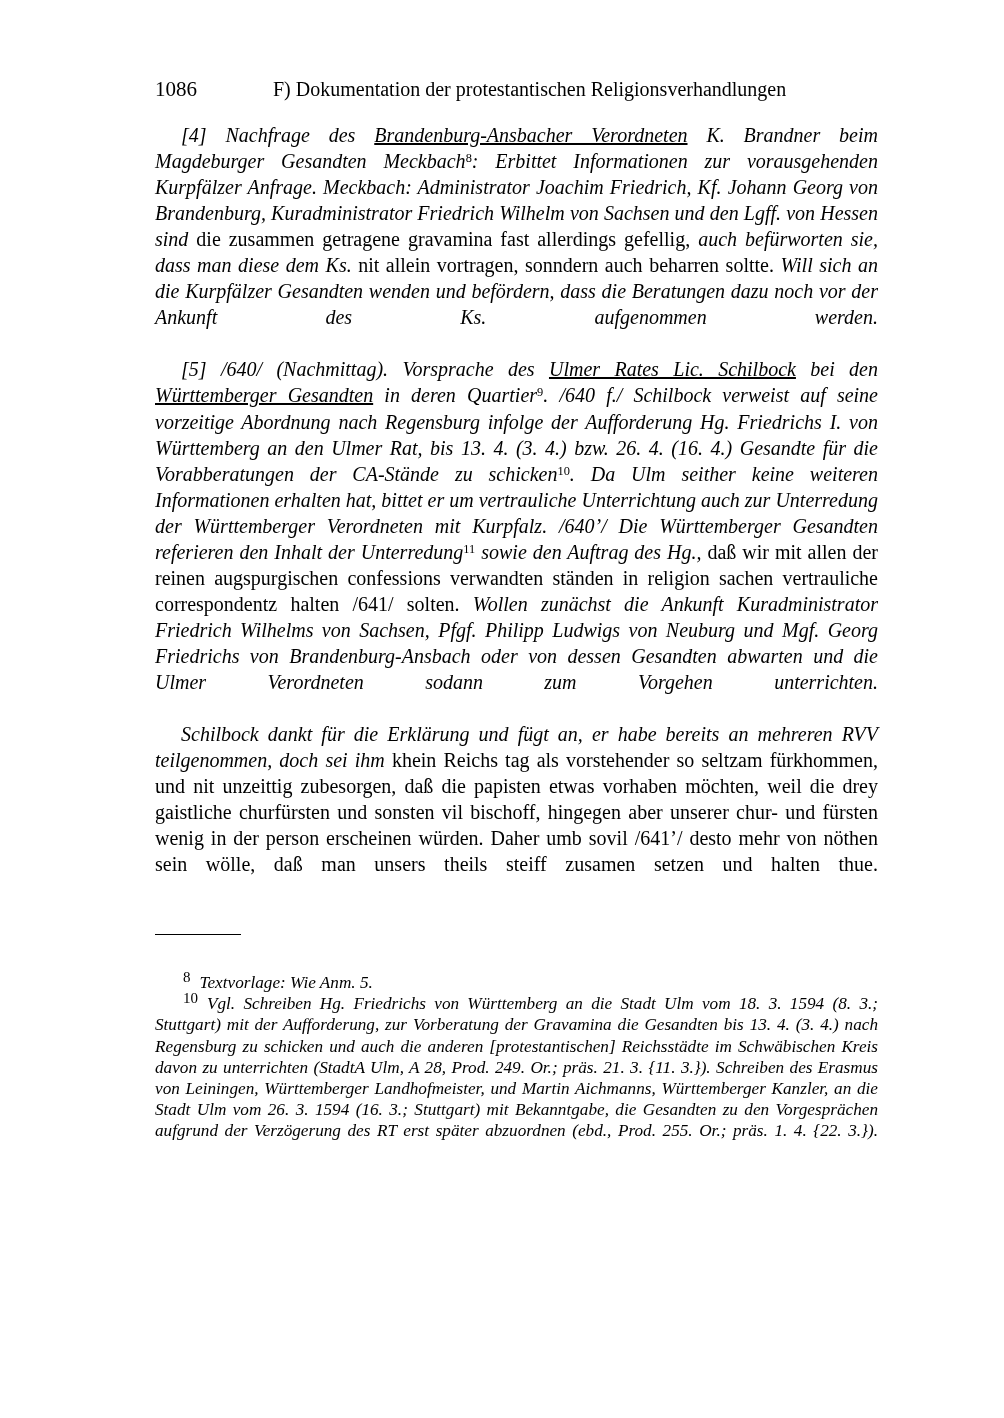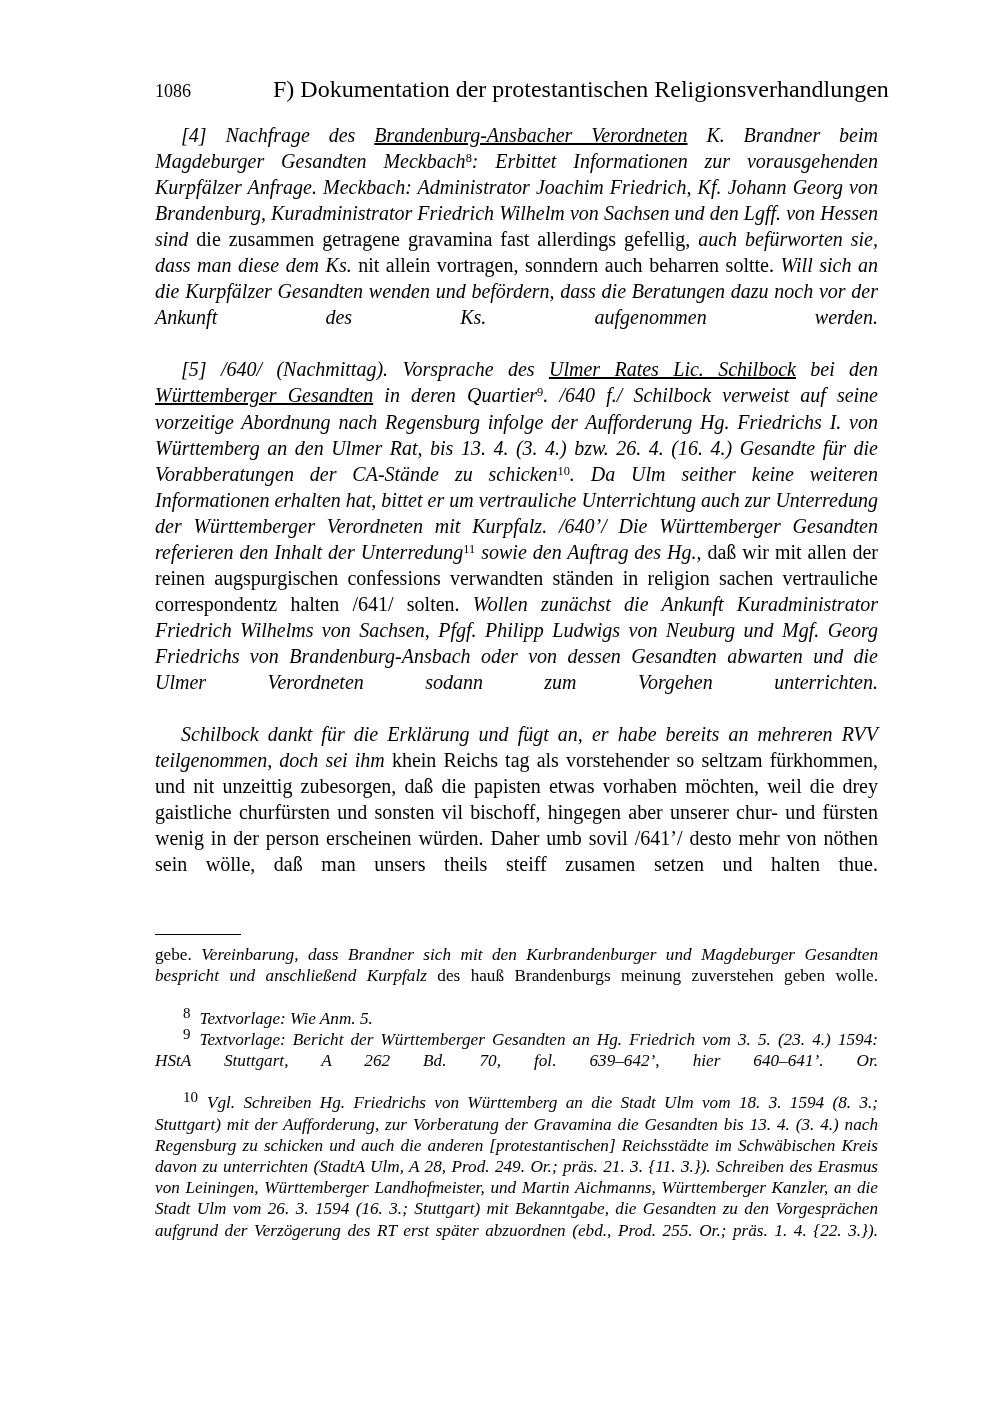--- a/index.html
+++ b/index.html
@@ -28,24 +28,24 @@
     left: 155px;
     top: 76px;
     width: 723px;
     font-size: 19.5px;
     line-height: 26px;
     white-space: nowrap;
   }
   .folio {
     display: inline-block;
     width: 118px;
-    font-size: 18px;
+    font-size: 21px;
   }
   .head-title {
-    font-size: 24px;
+    font-size: 20px;
   }
 
   
   .body-block {
     position: absolute;
     left: 155px;
     top: 122px;
     width: 723px;
     font-size: 20px;
     line-height: 26.05px;
@@ -100,21 +100,21 @@
     display: inline-block;
     width: 100%;
   }
   .fn.lastfree:after { content: none; display: none; }
   .fn-num {
     font-style: normal;
     font-size: 15px;
     vertical-align: 0.42em;
     line-height: 0;
   }
-  .fn-indent { padding-left: 28px; }
+  .fn-indent { padding-left: 28px; margin-top: 28px; }
   .fn-gap { display: inline-block; width: 9px; }
 </style>
 </head>
 <body>
 
 <div class="page">
 
   <div class="running-head">
     <span class="folio">1086</span><span class="head-title">F) Dokumentation der protestantischen Religionsverhandlungen</span>
   </div>
@@ -126,24 +126,22 @@
     <p class="para"><span class="it">[5] /640/ (Nachmittag). Vorsprache des </span><span class="it ul">Ulmer Rates Lic. Schilbock</span><span class="it"> bei den </span><span class="it ul">Württemberger Gesandten</span><span class="it"> in deren Quartier</span><sup>9</sup><span class="it">. /640 f./ Schilbock verweist auf seine vorzeitige Abordnung nach Regensburg infolge der Aufforderung Hg. Friedrichs I. von Württemberg an den Ulmer Rat, bis 13. 4. (3. 4.) bzw. 26. 4. (16. 4.) Gesandte für die Vorabberatungen der CA-Stände zu schicken</span><sup>10</sup><span class="it">. Da Ulm seither keine weiteren Informationen erhalten hat, bittet er um vertrauliche Unterrichtung auch zur Unterredung der Württemberger Verordneten mit Kurpfalz. /640’/ Die Württemberger Gesandten referieren den Inhalt der Unterredung</span><sup>11</sup><span class="it"> sowie den Auftrag des Hg., </span><span>daß wir mit allen der reinen augspurgischen confessions verwandten ständen in religion sachen vertrauliche correspondentz halten /641/ solten. </span><span class="it">Wollen zunächst die Ankunft Kuradministrator Friedrich Wilhelms von Sachsen, Pfgf. Philipp Ludwigs von Neuburg und Mgf. Georg Friedrichs von Brandenburg-Ansbach oder von dessen Gesandten abwarten und die Ulmer Verordneten sodann zum Vorgehen unterrichten.</span></p>
 
     <p class="para"><span class="it">Schilbock dankt für die Erklärung und fügt an, er habe bereits an mehreren RVV teilgenommen, doch sei ihm </span><span>khein Reichs tag als vorstehender so seltzam fürkhommen, und nit unzeittig zubesorgen, daß die papisten etwas vorhaben möchten, weil die drey gaistliche churfürsten und sonsten vil bischoff, hingegen aber unserer chur- und fürsten wenig in der person erscheinen würden. Daher umb sovil /641’/ desto mehr von nöthen sein wölle, daß man unsers theils steiff zusamen setzen und halten thue.</span></p>
 
   </div>
 
   <div class="fn-rule"></div>
 
   <div class="footnotes">
 
-    <p class="fn"><span>gebe. </span><span class="it">Vereinbarung, dass Brandner sich mit den Kurbrandenburger und Magdeburger Gesandten bespricht und anschließend Kurpfalz </span><span>des hauß Brandenburgs meinung zuverstehen geben wolle.</span></p>
 
     <p class="fn lastfree fn-indent"><span class="fn-num">8</span><span class="fn-gap"></span><span class="it">Textvorlage: Wie Anm. 5.</span></p>
 
-    <p class="fn"><span class="fn-num" style="margin-left:28px">9</span><span class="fn-gap"></span><span class="it">Textvorlage: Bericht der Württemberger Gesandten an Hg. Friedrich vom 3. 5. (23. 4.) 1594: HStA Stuttgart, A 262 Bd. 70, fol. 639–642’, hier 640–641’. Or.</span></p>
 
     <p class="fn"><span class="fn-num" style="margin-left:28px">10</span><span class="fn-gap"></span><span class="it">Vgl. Schreiben Hg. Friedrichs von Württemberg an die Stadt Ulm vom 18. 3. 1594 (8. 3.; Stuttgart) mit der Aufforderung, zur Vorberatung der Gravamina die Gesandten bis 13. 4. (3. 4.) nach Regensburg zu schicken und auch die anderen [protestantischen] Reichsstädte im Schwäbischen Kreis davon zu unterrichten (StadtA Ulm, A 28, Prod. 249. Or.; präs. 21. 3. {11. 3.}). Schreiben des Erasmus von Leiningen, Württemberger Landhofmeister, und Martin Aichmanns, Württemberger Kanzler, an die Stadt Ulm vom 26. 3. 1594 (16. 3.; Stuttgart) mit Bekanntgabe, die Gesandten zu den Vorgesprächen aufgrund der Verzögerung des RT erst später abzuordnen (ebd., Prod. 255. Or.; präs. 1. 4. {22. 3.}).</span></p>
 
 
   </div>
 
 </div>
 
 </body></html>

